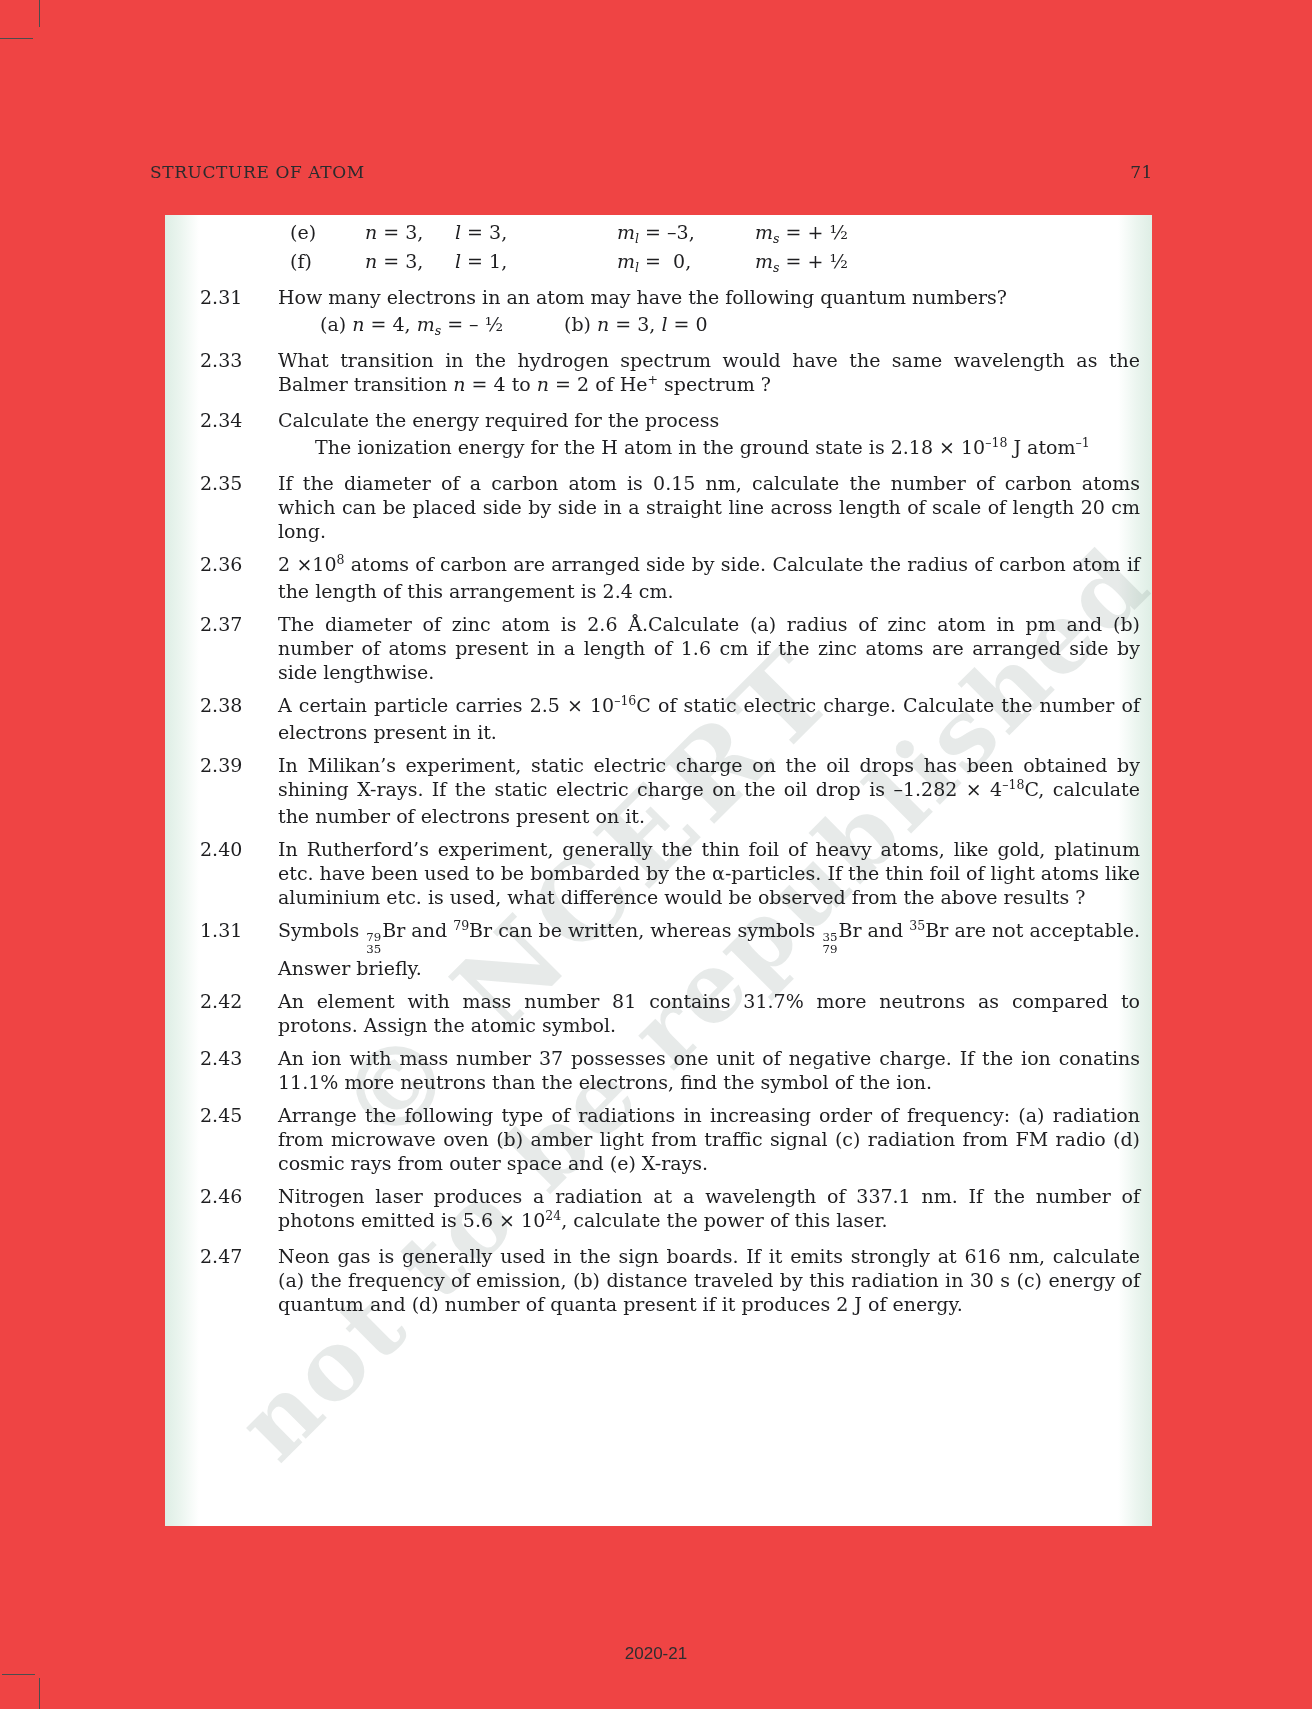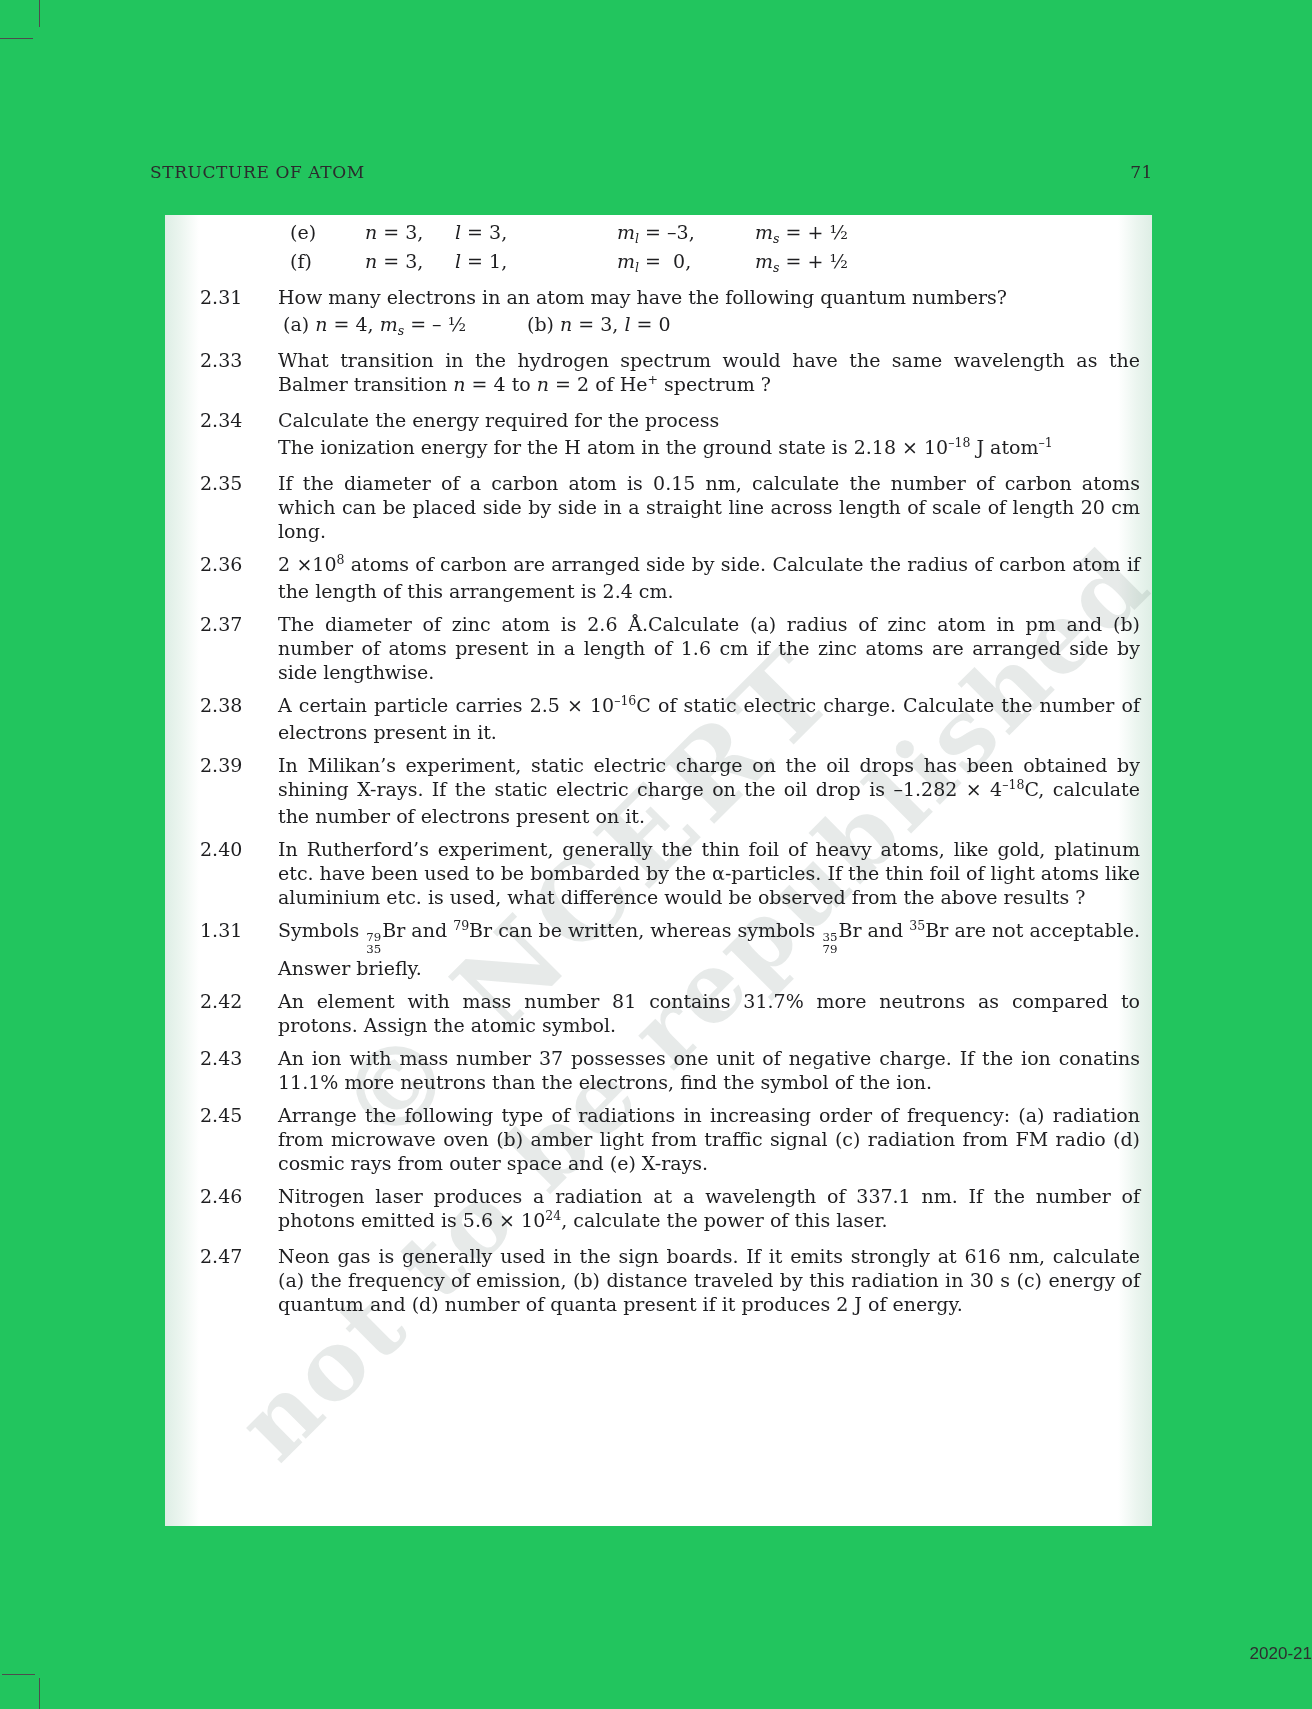--- a/index.html
+++ b/index.html
@@ -1,17 +1,17 @@
 <!DOCTYPE html>
 <html><head>
 <meta charset="utf-8">
 <style>
   html,body { margin:0; padding:0; background:#ffffff; }
   .page {
-    position:relative; width:1312px; height:1709px; background:#22c55e;
+    position:relative; width:1312px; height:1709px; background:#ef4444;
     font-family:"DejaVu Serif", serif; color:#1e1e20; overflow:hidden;
   }
 
   
   .cropmark { position:absolute; background:#4d4d4d; }
   .cm-tl-v { left:39px;  top:0;      width:1px;  height:27px; }
   .cm-tl-h { left:0;     top:38px;   width:33px; height:1px;  }
   .cm-bl-h { left:2px;   top:1674px; width:33px; height:1px;  }
   .cm-bl-v { left:39px;  top:1678px; width:1px;  height:31px; }
 
@@ -43,35 +43,35 @@
   
   .qtable { margin-left:78px; margin-bottom:8px; }
   .qtr { display:grid; grid-template-columns:75px 90px 162px 138px auto; padding-left:12px; line-height:26px; }
   .qcell { white-space:pre; }
 
   
   .q-row { display:flex; margin-bottom:9px; }
   .q-num { flex:0 0 78px; line-height:24px; }
   .q-body { width:862px; line-height:24px; }
   .q-para { text-align:justify; }
-  .q-para + .q-para, .q-body .p-cols { margin-top:3px; }
+  .q-para + .q-para, .q-body .p-cols { margin-top:3px;margin-left:37px; }
   .p-cols { display:flex; padding-left:5px; }
   .p-col:first-child { flex:0 0 244px; }
 
   .it  { font-style:italic; }
   .sup { font-size:66%; position:relative; top:-0.52em; }
   .sub { font-size:66%; position:relative; top:0.34em; }
   .stack {
     display:inline-flex; flex-direction:column; font-size:62%;
     line-height:1.05; vertical-align:-0.35em; text-align:right; padding:0 1px;
   }
 
   .footer {
     position:absolute; left:0; top:1644px; width:100%;
-    text-align:right; font-family:"Liberation Sans", sans-serif;
+    text-align:center; font-family:"Liberation Sans", sans-serif;
     font-size:17px; color:#2e2e30;
   }
 </style>
 </head>
 <body>
 
 <div class="page">
 
   <div class="cropmark cm-tl-v"></div>
   <div class="cropmark cm-tl-h"></div>

